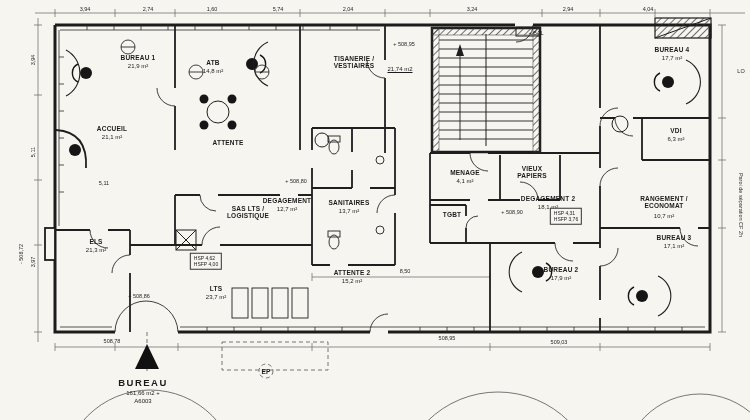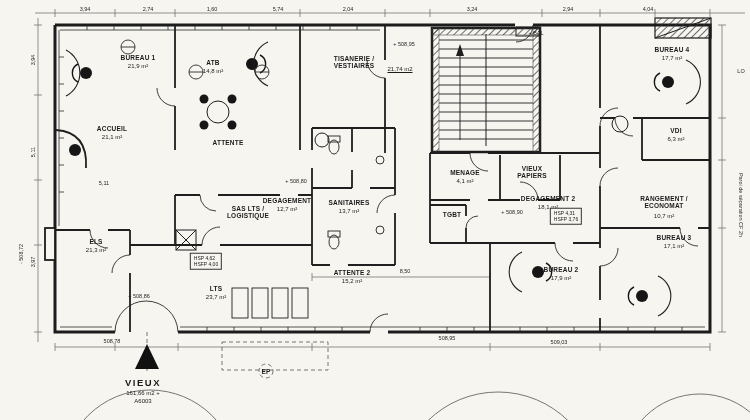--- a/index.html
+++ b/index.html
@@ -254,21 +254,21 @@
 
   <div class="t lbl" style="left:352px;top:272px">ATTENTE 2</div>
   <div class="t area" style="left:352px;top:281px">15,2 m²</div>
 
   <div class="t lbl" style="left:561px;top:269px">BUREAU 2</div>
   <div class="t area" style="left:561px;top:278px">17,9 m²</div>
 
   <div class="t lbl" style="left:674px;top:237px">BUREAU 3</div>
   <div class="t area" style="left:674px;top:246px">17,1 m²</div>
 
-  <div class="t entree" style="left:143px;top:382px">VIEUX</div>
+  <div class="t entree" style="left:143px;top:382px">BUREAU</div>
   <div class="t area" style="left:143px;top:393px">161,66 m2 +</div>
   <div class="t area" style="left:143px;top:401px">A6003</div>
 
   <div class="t lbl" style="left:266px;top:371px">EP</div>
 
   <div class="t tiny" style="left:404px;top:44px">+ 508,95</div>
   <div class="t tiny" style="left:536px;top:33px">+ BAL</div>
   <div class="t tiny" style="left:296px;top:181px">+ 508,80</div>
   <div class="t tiny" style="left:512px;top:212px">+ 508,90</div>
   <div class="t tiny" style="left:139px;top:296px">+ 508,86</div>

